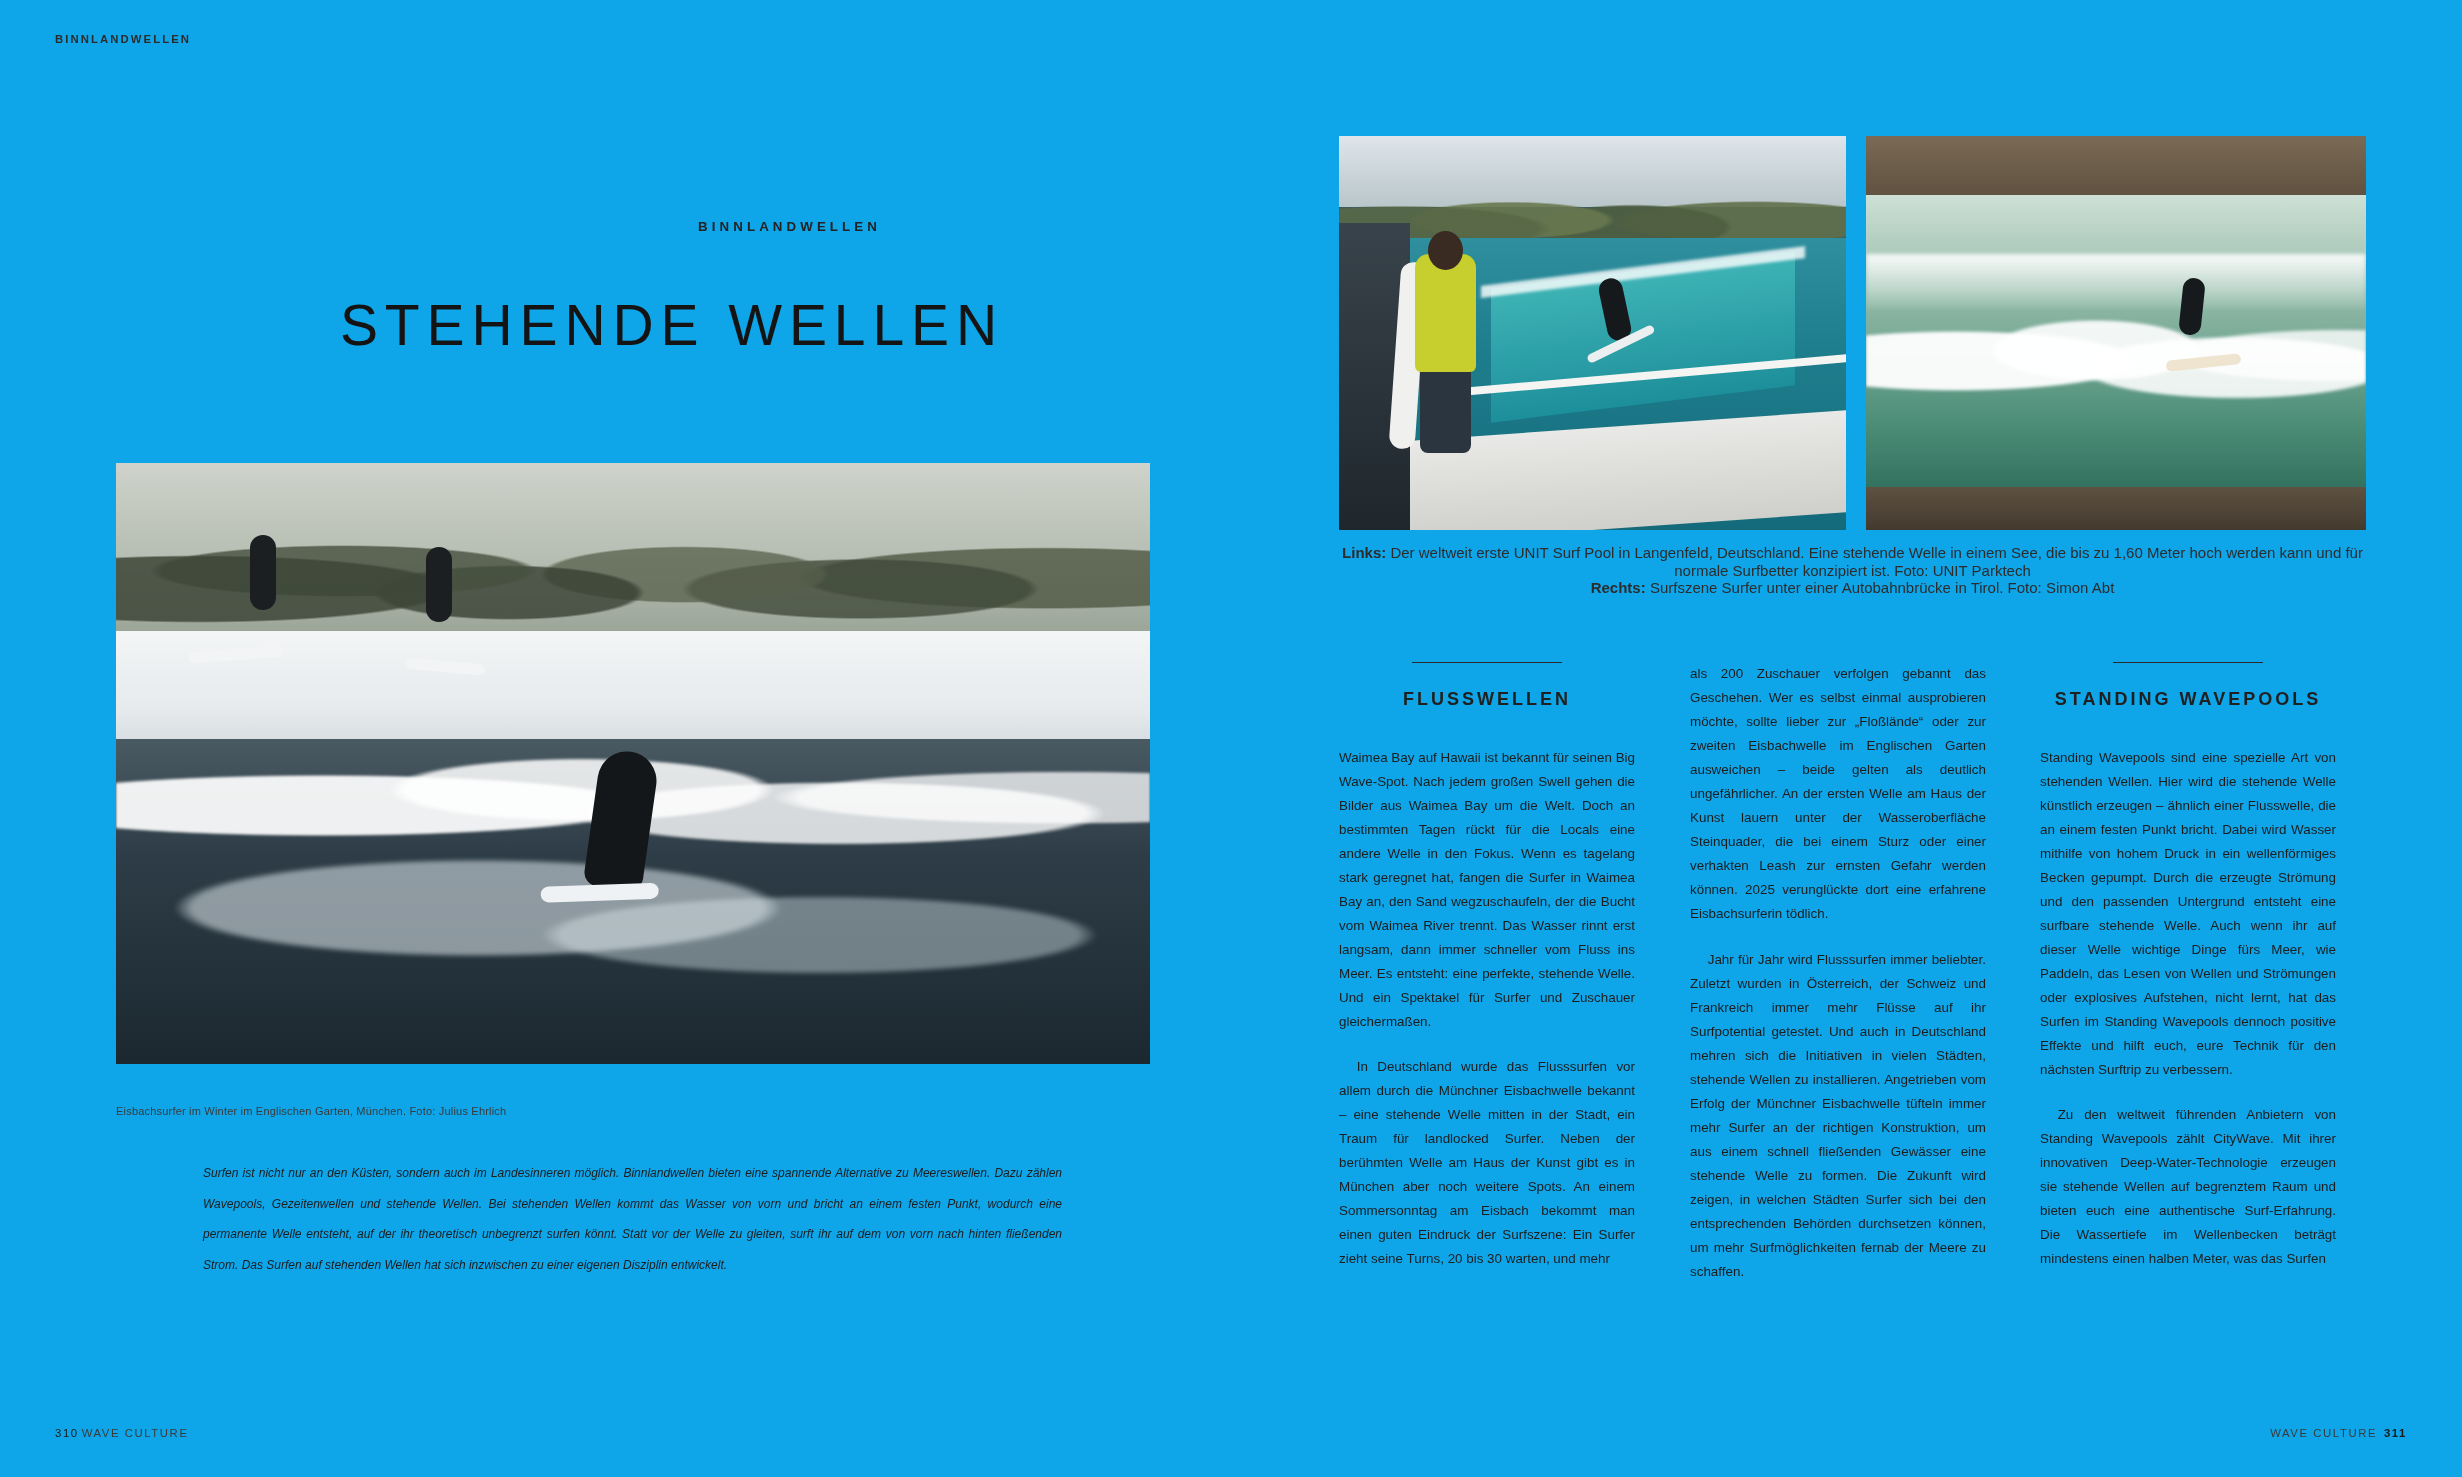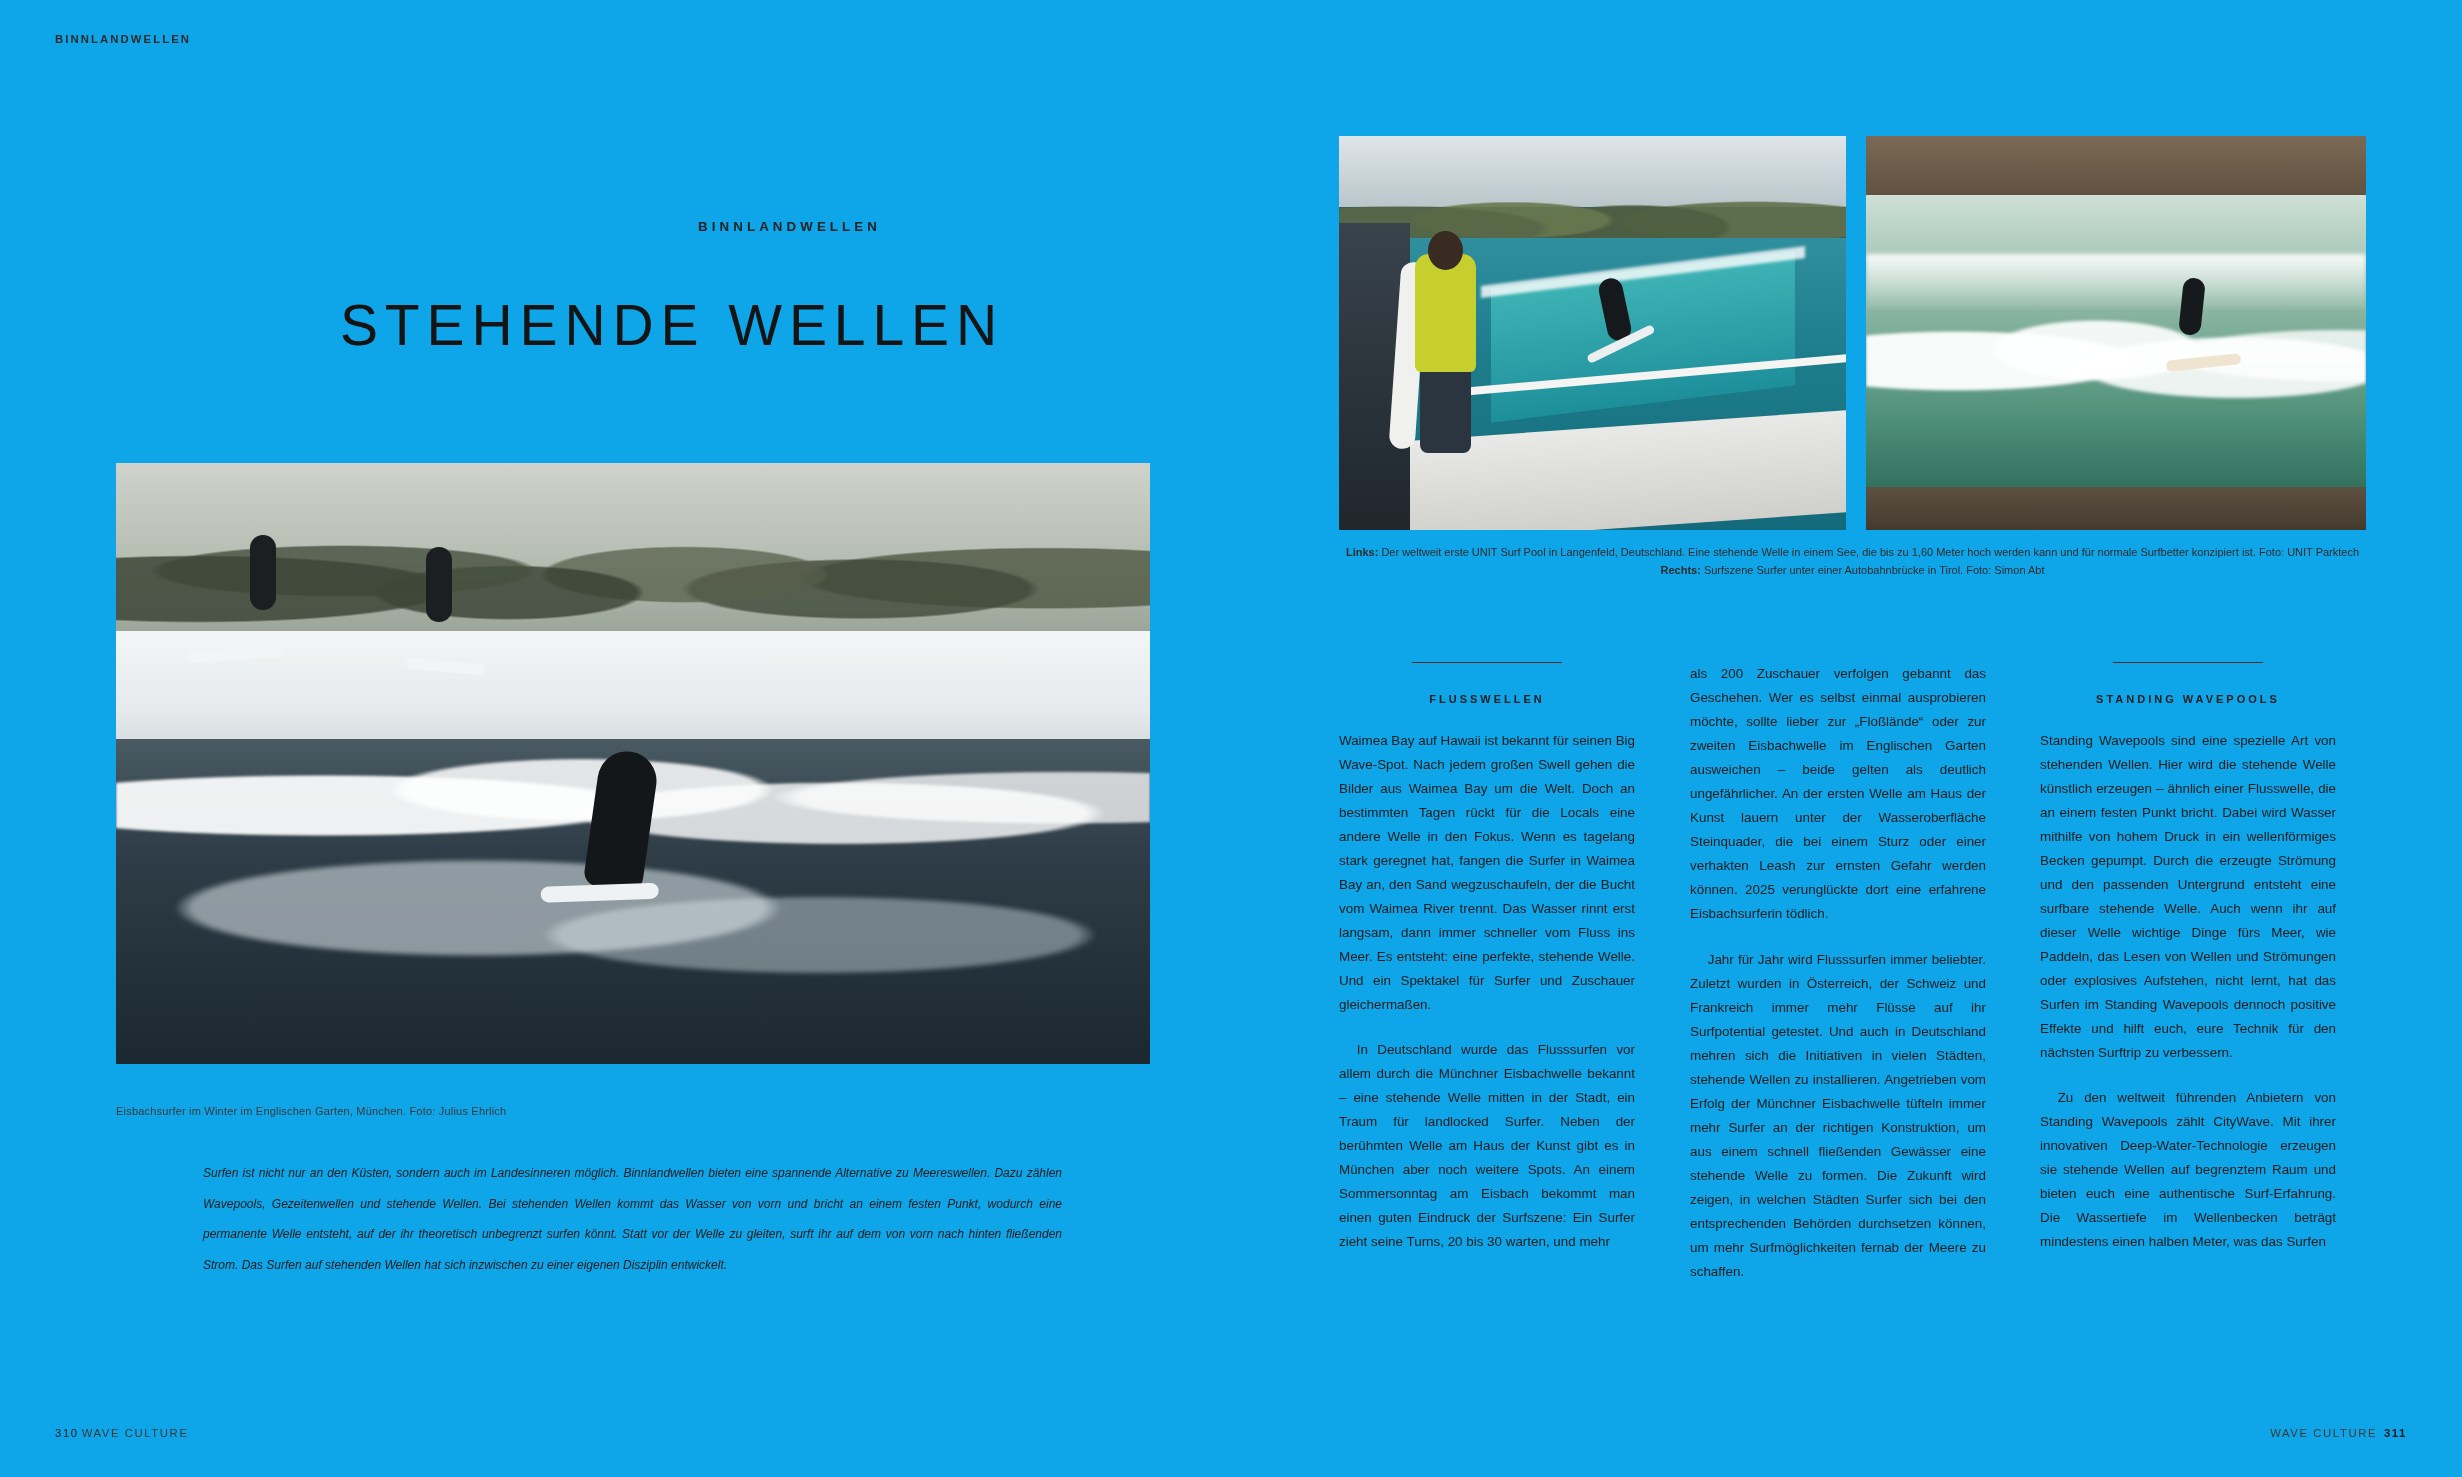--- a/index.html
+++ b/index.html
@@ -140,21 +140,21 @@
     overflow: hidden;
     background: #4b6d63;
   }
 
   .photo-caption {
     position: absolute;
     left: 108px;
     top: 544px;
     width: 1027px;
     text-align: center;
-    font-size: 11px;
+    font-size: 15px;
     line-height: 17.7px;
     color: #2c2c2c;
   }
   .photo-caption b { font-weight: 700; }
 
   .columns {
     position: absolute;
     left: 108px;
     top: 662px;
     width: 1027px;
@@ -174,25 +174,25 @@
   .col.c3 { left: 701px; }
 
   .col-rule {
     width: 150px;
     height: 1px;
     background: #2b2b2b;
     margin: 0 auto 23.6px auto;
   }
   .col-head {
     text-align: center;
-    font-size: 11px;
+    font-size: 18px;
     letter-spacing: 3px;
     font-weight: 700;
     color: #202020;
-    margin-bottom: 18px;
+    margin-bottom: 35px;
   }
   .col p { margin: 0 0 21.7px 0; }
   .col p.indent { text-indent: 17.7px; }
 
   .folio-right {
     position: absolute;
     right: 55px;
     bottom: 39px;
     font-size: 11.3px;
     letter-spacing: 1.6px;

